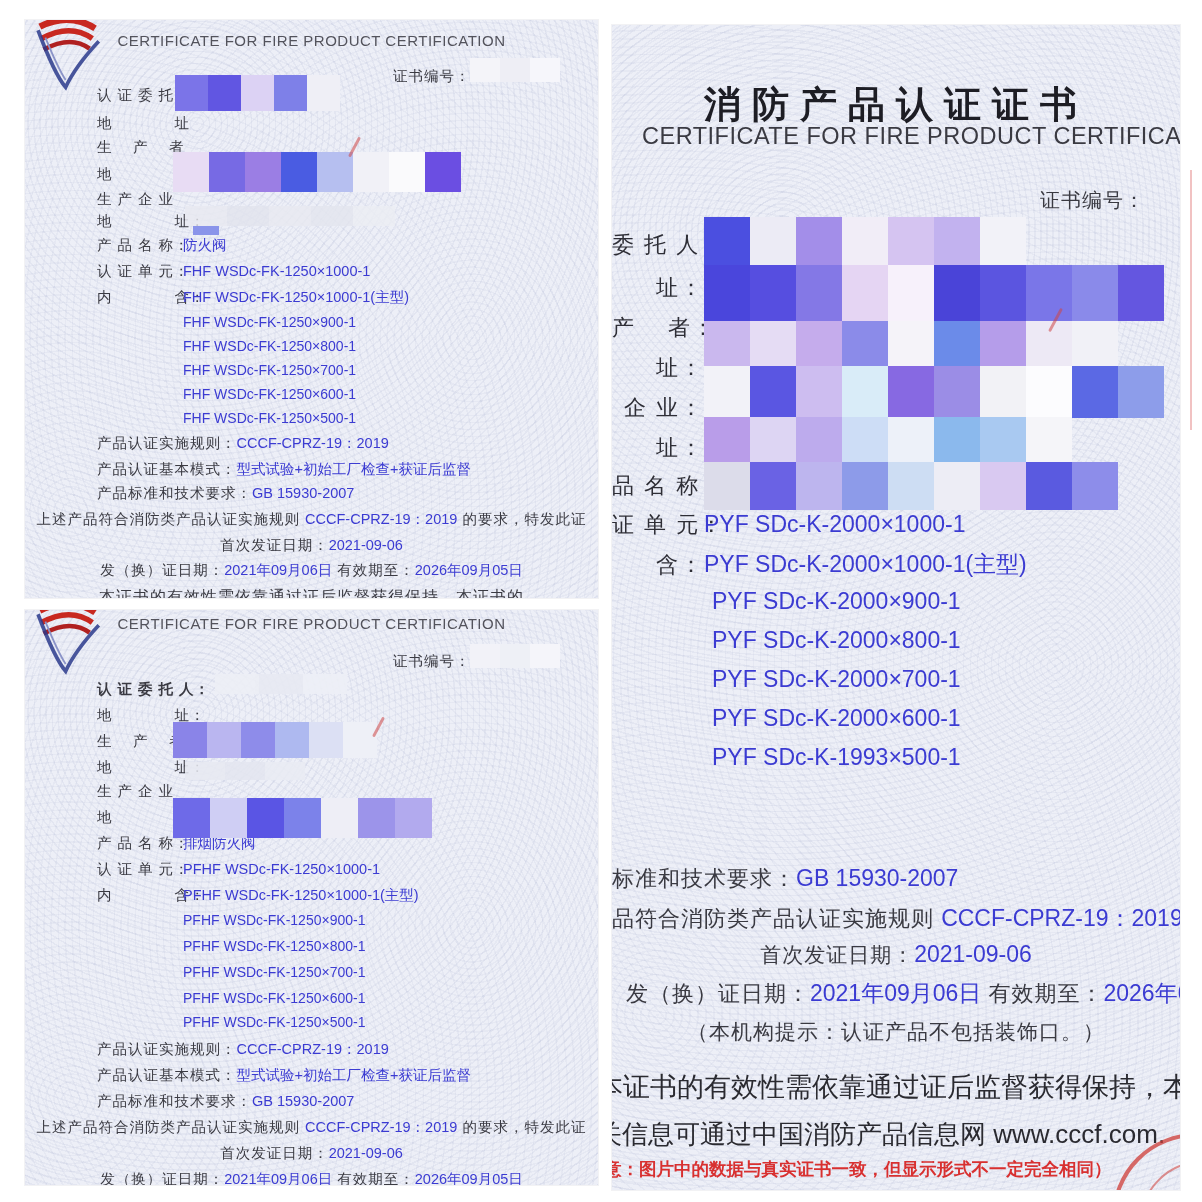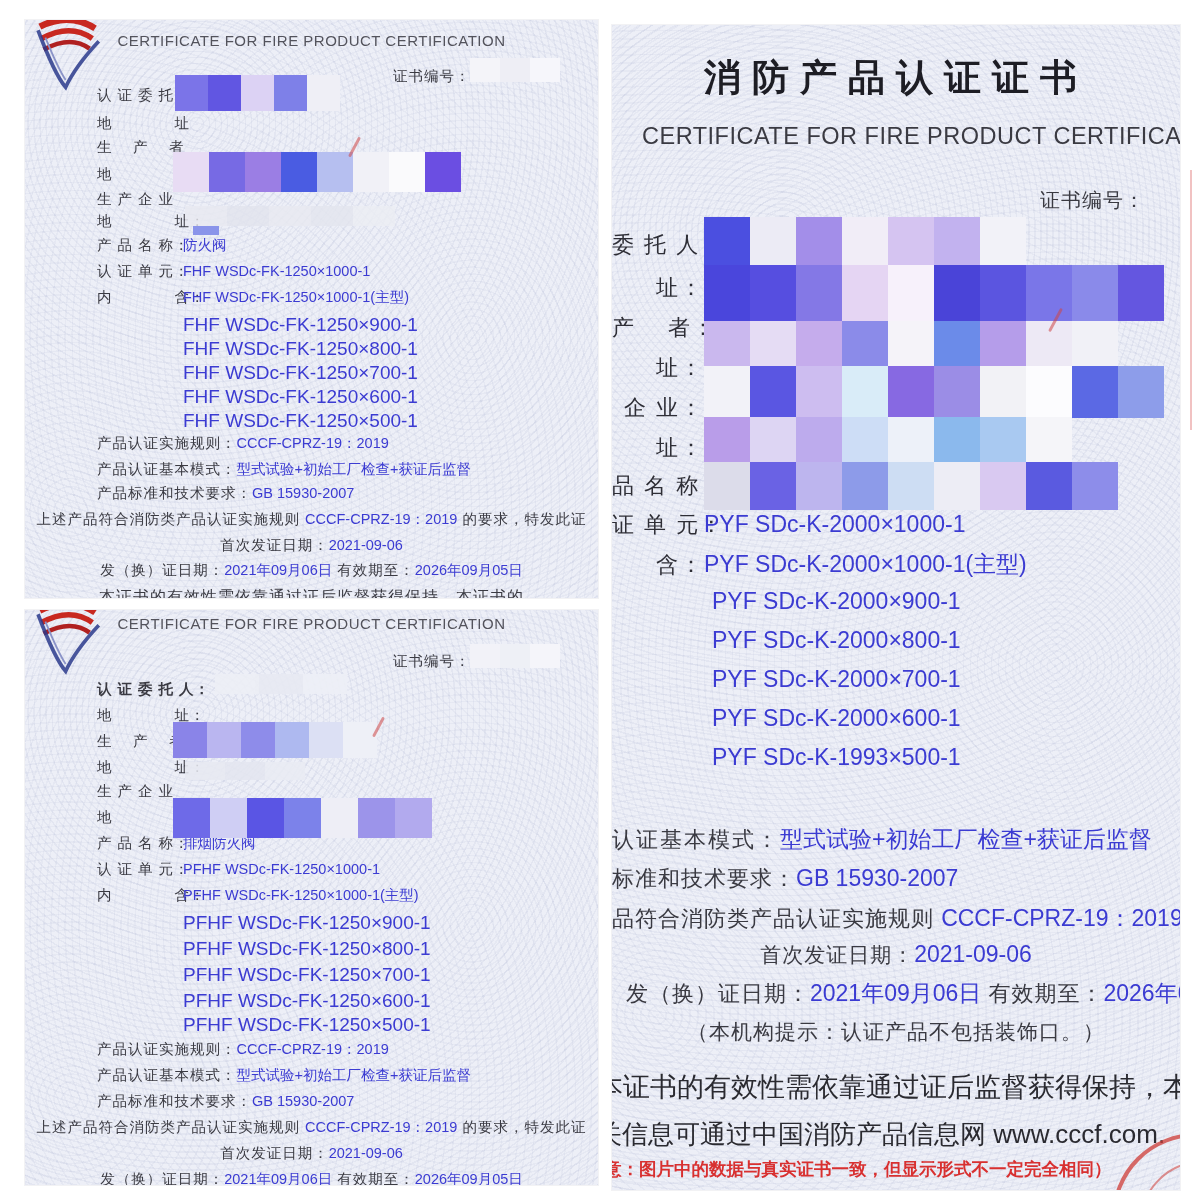--- a/index.html
+++ b/index.html
@@ -18,21 +18,21 @@
     box-shadow:0 0 0 1px rgba(90,95,120,.08);
   }
   .row{position:absolute;white-space:nowrap;}
   .lbl{color:#3a3a42;letter-spacing:1px;}
   .val{color:#3b3bd2;}
   
   .s-header{position:absolute;width:100%;text-align:center;font-size:15px;color:#53535c;letter-spacing:.5px;}
   .s-row{font-size:14.5px;}
   .s-lblblock{display:inline-block;width:86px;color:#3a3a42;letter-spacing:1px;}
   .s-center{position:absolute;width:100%;text-align:center;font-size:14.5px;white-space:nowrap;}
-  .s-models{font-size:19px;}
+  .s-models{font-size:14px;}
   
   .b-title{position:absolute;width:100%;text-align:center;font-size:37px;font-weight:bold;color:#1d1d24;letter-spacing:11px;}
   .b-header{position:absolute;font-size:23.5px;color:#3a3a42;letter-spacing:.5px;white-space:nowrap;}
   .b-row{font-size:22px;}
   .b-lblblock{display:inline-block;width:92px;text-align:right;color:#2e2e36;letter-spacing:2px;}
   .b-val{font-size:23px;color:#3b3bd2;}
   .b-center{position:absolute;width:100%;text-align:center;white-space:nowrap;}
   .mosaic{position:absolute;display:flex;}
   .mosaic span{flex:0 0 auto;width:var(--cw);height:var(--ch);}
   .redmark{position:absolute;width:3px;background:rgba(205,70,70,.55);transform:rotate(28deg);border-radius:2px;}
@@ -241,21 +241,21 @@
       <span style="background: rgb(90, 85, 228);"></span>
       <span style="background: rgb(124, 130, 234);"></span>
       <span style="background: rgb(238, 238, 246);"></span>
       <span style="background: rgb(156, 148, 234);"></span>
       <span style="background: rgb(178, 170, 238);"></span>
     </div>
   <div class="redmark" style="left:352px;top:106px;height:22px;"></div>
 </div>
 
 <div class="cert" style="left:612px;top:25px;width:568px;height:1165px;">
-  <div class="b-title" style="top:28px;">消防产品认证证书</div>
+  <div class="b-title" style="top:55px;">消防产品认证证书</div>
   <div class="b-header" style="left:30px;top:98px;">CERTIFICATE FOR FIRE PRODUCT CERTIFICATION</div>
   <div class="row b-row" style="left:428px;top:162px;font-size:20px;">
     <span class="lbl">证书编号：</span>
   </div>
 
   <div class="row b-row" style="left:0;top:205px;">
     <span class="b-lblblock">委 托 人：</span><span class="b-val"></span>
   </div>
   <div class="row b-row" style="left:0;top:248px;">
     <span class="b-lblblock">址：</span><span class="b-val"></span>
@@ -281,23 +281,20 @@
   <div class="row b-row" style="left:0;top:524px;">
     <span class="b-lblblock">含：</span><span class="b-val">PYF SDc-K-2000×1000-1(主型)</span>
   </div>
 
   <div class="row b-val" style="left:100px;top:563px;">PYF SDc-K-2000×900-1</div>
   <div class="row b-val" style="left:100px;top:602px;">PYF SDc-K-2000×800-1</div>
   <div class="row b-val" style="left:100px;top:641px;">PYF SDc-K-2000×700-1</div>
   <div class="row b-val" style="left:100px;top:680px;">PYF SDc-K-2000×600-1</div>
   <div class="row b-val" style="left:100px;top:719px;">PYF SDc-K-1993×500-1</div>
 
-  <div class="row b-row" style="left:0;top:799px;">
-    <span class="lbl" style="letter-spacing:2px;">认证基本模式：</span><span class="b-val">型式试验+初始工厂检查+获证后监督</span>
-  </div>
   <div class="row b-row" style="left:0;top:839px;">
     <span class="lbl" style="letter-spacing:1px;">标准和技术要求：</span><span class="b-val">GB 15930-2007</span>
   </div>
   <div class="row" style="left:0;top:878px;font-size:22px;">
     <span class="lbl">品符合消防类产品认证实施规则 </span><span class="b-val">CCCF-CPRZ-19：2019</span>
   </div>
   <div class="b-center" style="top:916px;font-size:21px;">
     <span class="lbl">首次发证日期：</span><span class="b-val">2021-09-06</span>
   </div>
   <div class="row" style="left:14px;top:953px;font-size:22px;">

